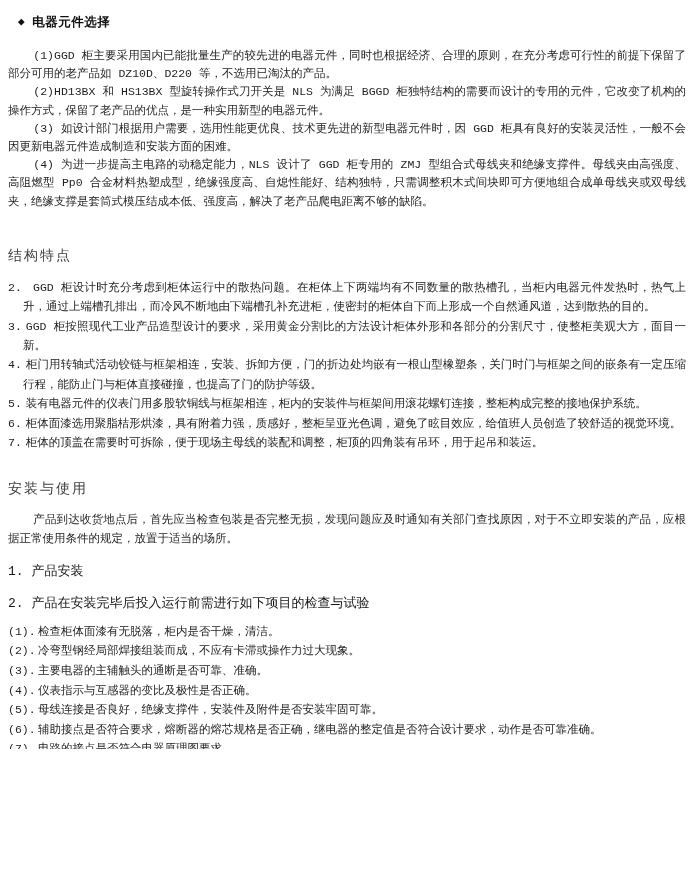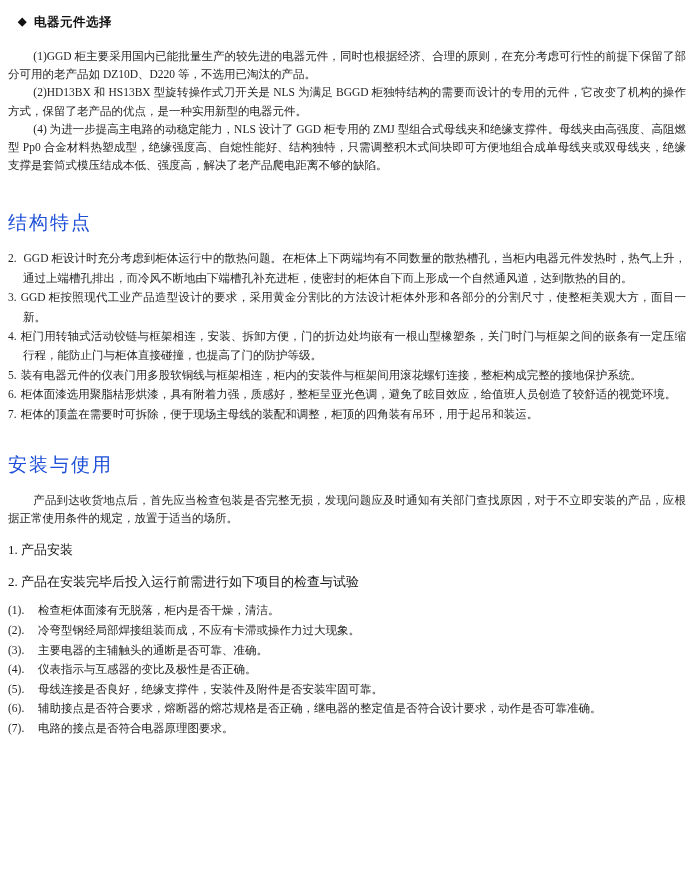--- a/index.html
+++ b/index.html
@@ -2,21 +2,21 @@
 <html><head>
 <meta charset="utf-8">
 <style>
   html,body{margin:0;padding:0;background:#ffffff;}
   .page{
     position:relative;
     width:694px;height:749px;
     background:#ffffff;
     box-sizing:border-box;
     padding:12px 8px 0 8px;
-    font-family:Liberation Serif, serif;
+    font-family:Liberation Mono, monospace;
     color:#1f1f1f;
     font-size:11.5px;
     overflow:hidden;
     -webkit-font-smoothing:antialiased;
   }
   .h-bullet{
     margin:2px 0 16px 10px;
     font-size:12.5px;
     font-weight:bold;
     color:#111;
@@ -28,23 +28,23 @@
     position:relative;top:-1px;
   }
   .para{
     margin:0;
     line-height:18.2px;
     text-indent:2.2em;
     text-align:justify;
     color:#1f1f1f;
   }
   .gray-heading{
-    font-size:19px;
+    font-size:14px;
     font-weight:400;
-    color:#1d4ed8;
+    color:#404040;
     letter-spacing:2px;
     margin:0 0 0 0;
   }
   #structure-title{margin-top:36px;margin-bottom:13px;}
   #install-title{margin-top:28px;margin-bottom:13px;}
   .s-list{margin:0;padding:0;list-style:none;}
   .s-item{
     padding-left:15px;
     text-indent:-15px;
     line-height:19.4px;
@@ -74,20 +74,21 @@
 <body>
 
 <div class="page">
 
   <div class="section">
     <div class="h-bullet">
       <span class="diamond">◆</span><span>电器元件选择</span>
     </div>
     <p class="para">(1)GGD 柜主要采用国内已能批量生产的较先进的电器元件，同时也根据经济、合理的原则，在充分考虑可行性的前提下保留了部分可用的老产品如 DZ10D、D220 等，不选用已淘汰的产品。</p>
     <p class="para">(2)HD13BX 和 HS13BX 型旋转操作式刀开关是 NLS 为满足 BGGD 柜独特结构的需要而设计的专用的元件，它改变了机构的操作方式，保留了老产品的优点，是一种实用新型的电器元件。</p>
+    <p class="para">(3) 如设计部门根据用户需要，选用性能更优良、技术更先进的新型电器元件时，因 GGD 柜具有良好的安装灵活性，一般不会因更新电器元件造成制造和安装方面的困难。</p>
     <p class="para">(4) 为进一步提高主电路的动稳定能力，NLS 设计了 GGD 柜专用的 ZMJ 型组合式母线夹和绝缘支撑件。母线夹由高强度、高阻燃型 Pp0 合金材料热塑成型，绝缘强度高、自熄性能好、结构独特，只需调整积木式间块即可方便地组合成单母线夹或双母线夹，绝缘支撑是套筒式模压结成本低、强度高，解决了老产品爬电距离不够的缺陷。</p>
   </div>
 
   <div class="section">
     <h2 class="gray-heading" id="structure-title">结构特点</h2>
     <ul class="s-list">
       <li class="s-item"><span class="num">2.</span>&nbsp;<span>GGD 柜设计时充分考虑到柜体运行中的散热问题。在柜体上下两端均有不同数量的散热槽孔，当柜内电器元件发热时，热气上升，通过上端槽孔排出，而冷风不断地由下端槽孔补充进柜，使密封的柜体自下而上形成一个自然通风道，达到散热的目的。</span></li>
       <li class="s-item"><span class="num">3.</span><span>GGD 柜按照现代工业产品造型设计的要求，采用黄金分割比的方法设计柜体外形和各部分的分割尺寸，使整柜美观大方，面目一新。</span></li>
       <li class="s-item"><span class="num">4.</span><span>柜门用转轴式活动铰链与框架相连，安装、拆卸方便，门的折边处均嵌有一根山型橡塑条，关门时门与框架之间的嵌条有一定压缩行程，能防止门与柜体直接碰撞，也提高了门的防护等级。</span></li>
       <li class="s-item"><span class="num">5.</span><span>装有电器元件的仪表门用多股软铜线与框架相连，柜内的安装件与框架间用滚花螺钉连接，整柜构成完整的接地保护系统。</span></li>

